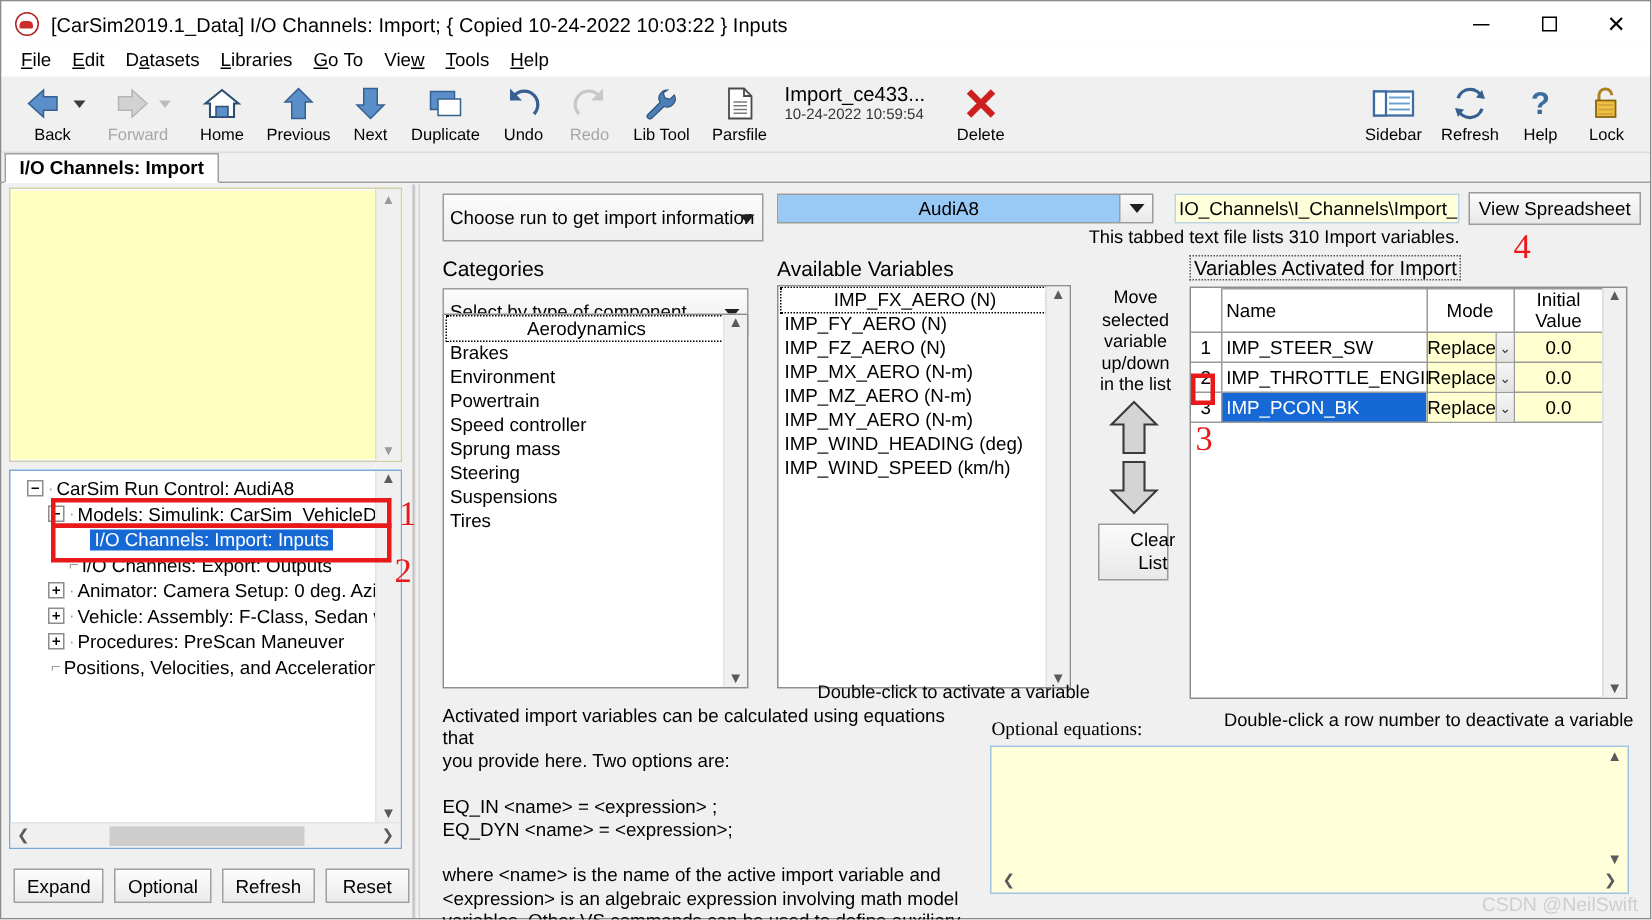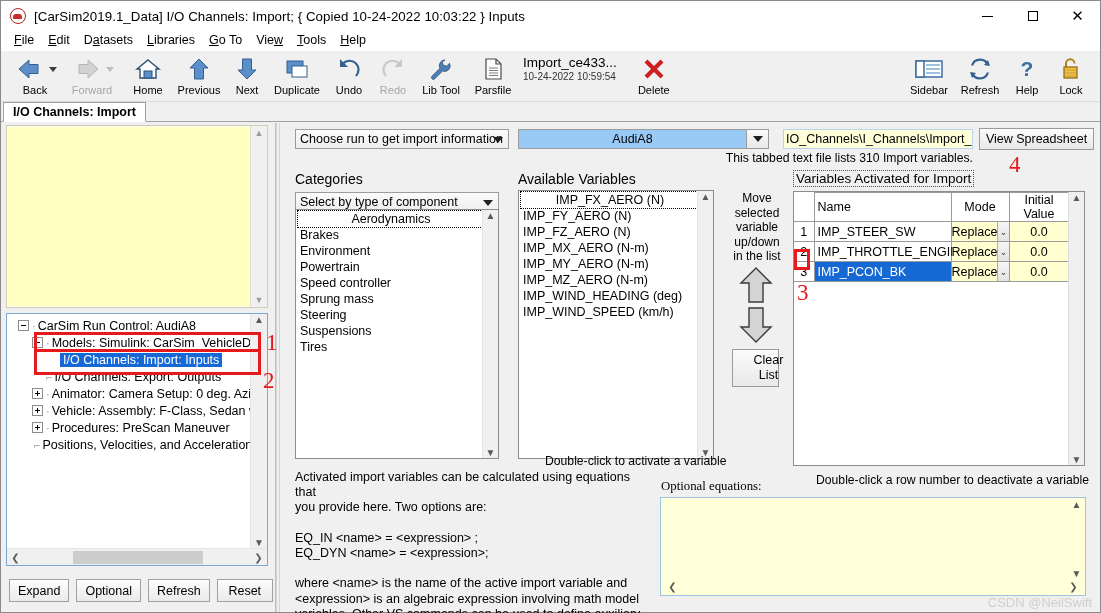--- a/index.html
+++ b/index.html
@@ -284,21 +284,21 @@
     background: linear-gradient(#fdfdfd,#eceaea);
     border: 1px solid #a0a0a0;
     font-size: 12.5px;
     display: flex; align-items: center; justify-content: center;
     padding: 0 8px;
     color: #000;
   }
 
   
   .combo {
-    height: 20px;
+    height: 32px;
     background: linear-gradient(#fbfbfb,#eeeeee);
     border: 1px solid #9c9c9c;
     font-size: 12.5px;
     display: flex; align-items: center;
     padding: 0 4px;
     position: relative;
     color: #000;
   }
   .combo .cb-arrow {
     position: absolute;
@@ -881,22 +881,22 @@
   </div>
 
   <div class="sec-title" style="left:517px; top:170px;">Available Variables</div>
 
   <div class="listbox" style="left:517px; top:189px; width:196px; height:269px;">
     <div class="lb-inner">
       <div class="lb-item focus">IMP_FX_AERO (N)</div>
       <div class="lb-item">IMP_FY_AERO (N)</div>
       <div class="lb-item">IMP_FZ_AERO (N)</div>
       <div class="lb-item">IMP_MX_AERO (N-m)</div>
+      <div class="lb-item">IMP_MZ_AERO (N-m)</div>
       <div class="lb-item">IMP_MY_AERO (N-m)</div>
-      <div class="lb-item">IMP_MZ_AERO (N-m)</div>
       <div class="lb-item">IMP_WIND_HEADING (deg)</div>
       <div class="lb-item">IMP_WIND_SPEED (km/h)</div>
     </div>
     <div class="lb-sb">
       <div class="sb-btn">▲</div>
       <div class="sb-btn">▼</div>
     </div>
   </div>
 
   <div class="dbl-hint" style="left:524px; top:453px;">Double-click to activate a variable</div>

